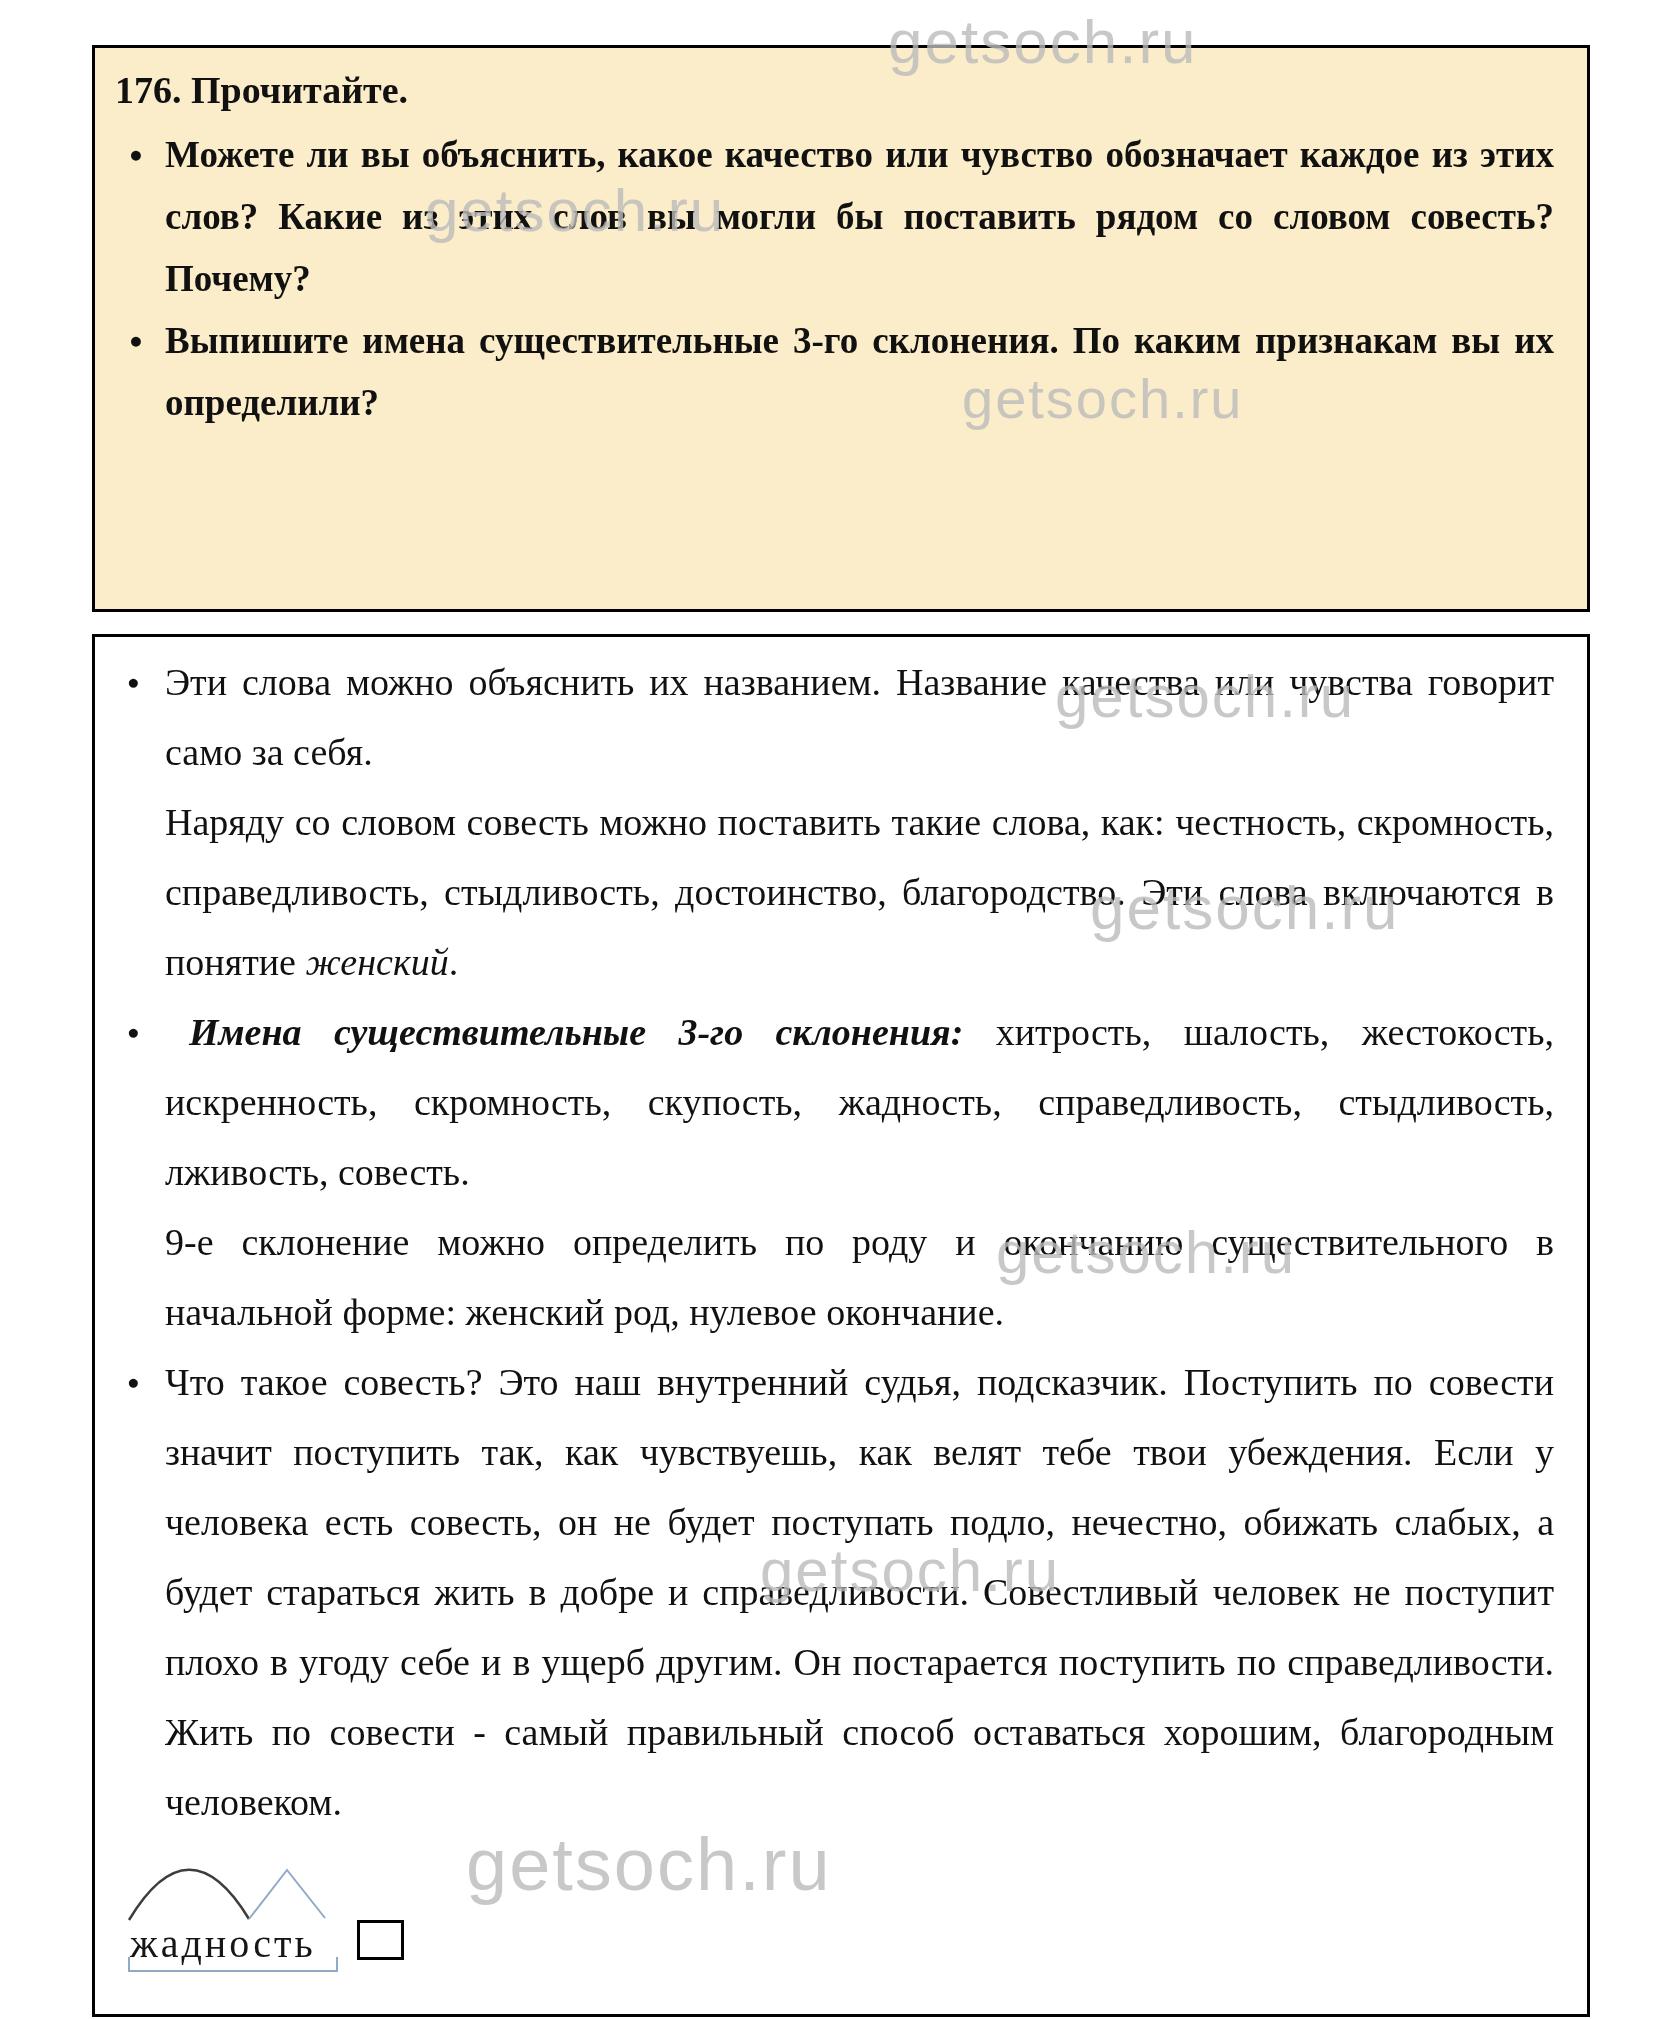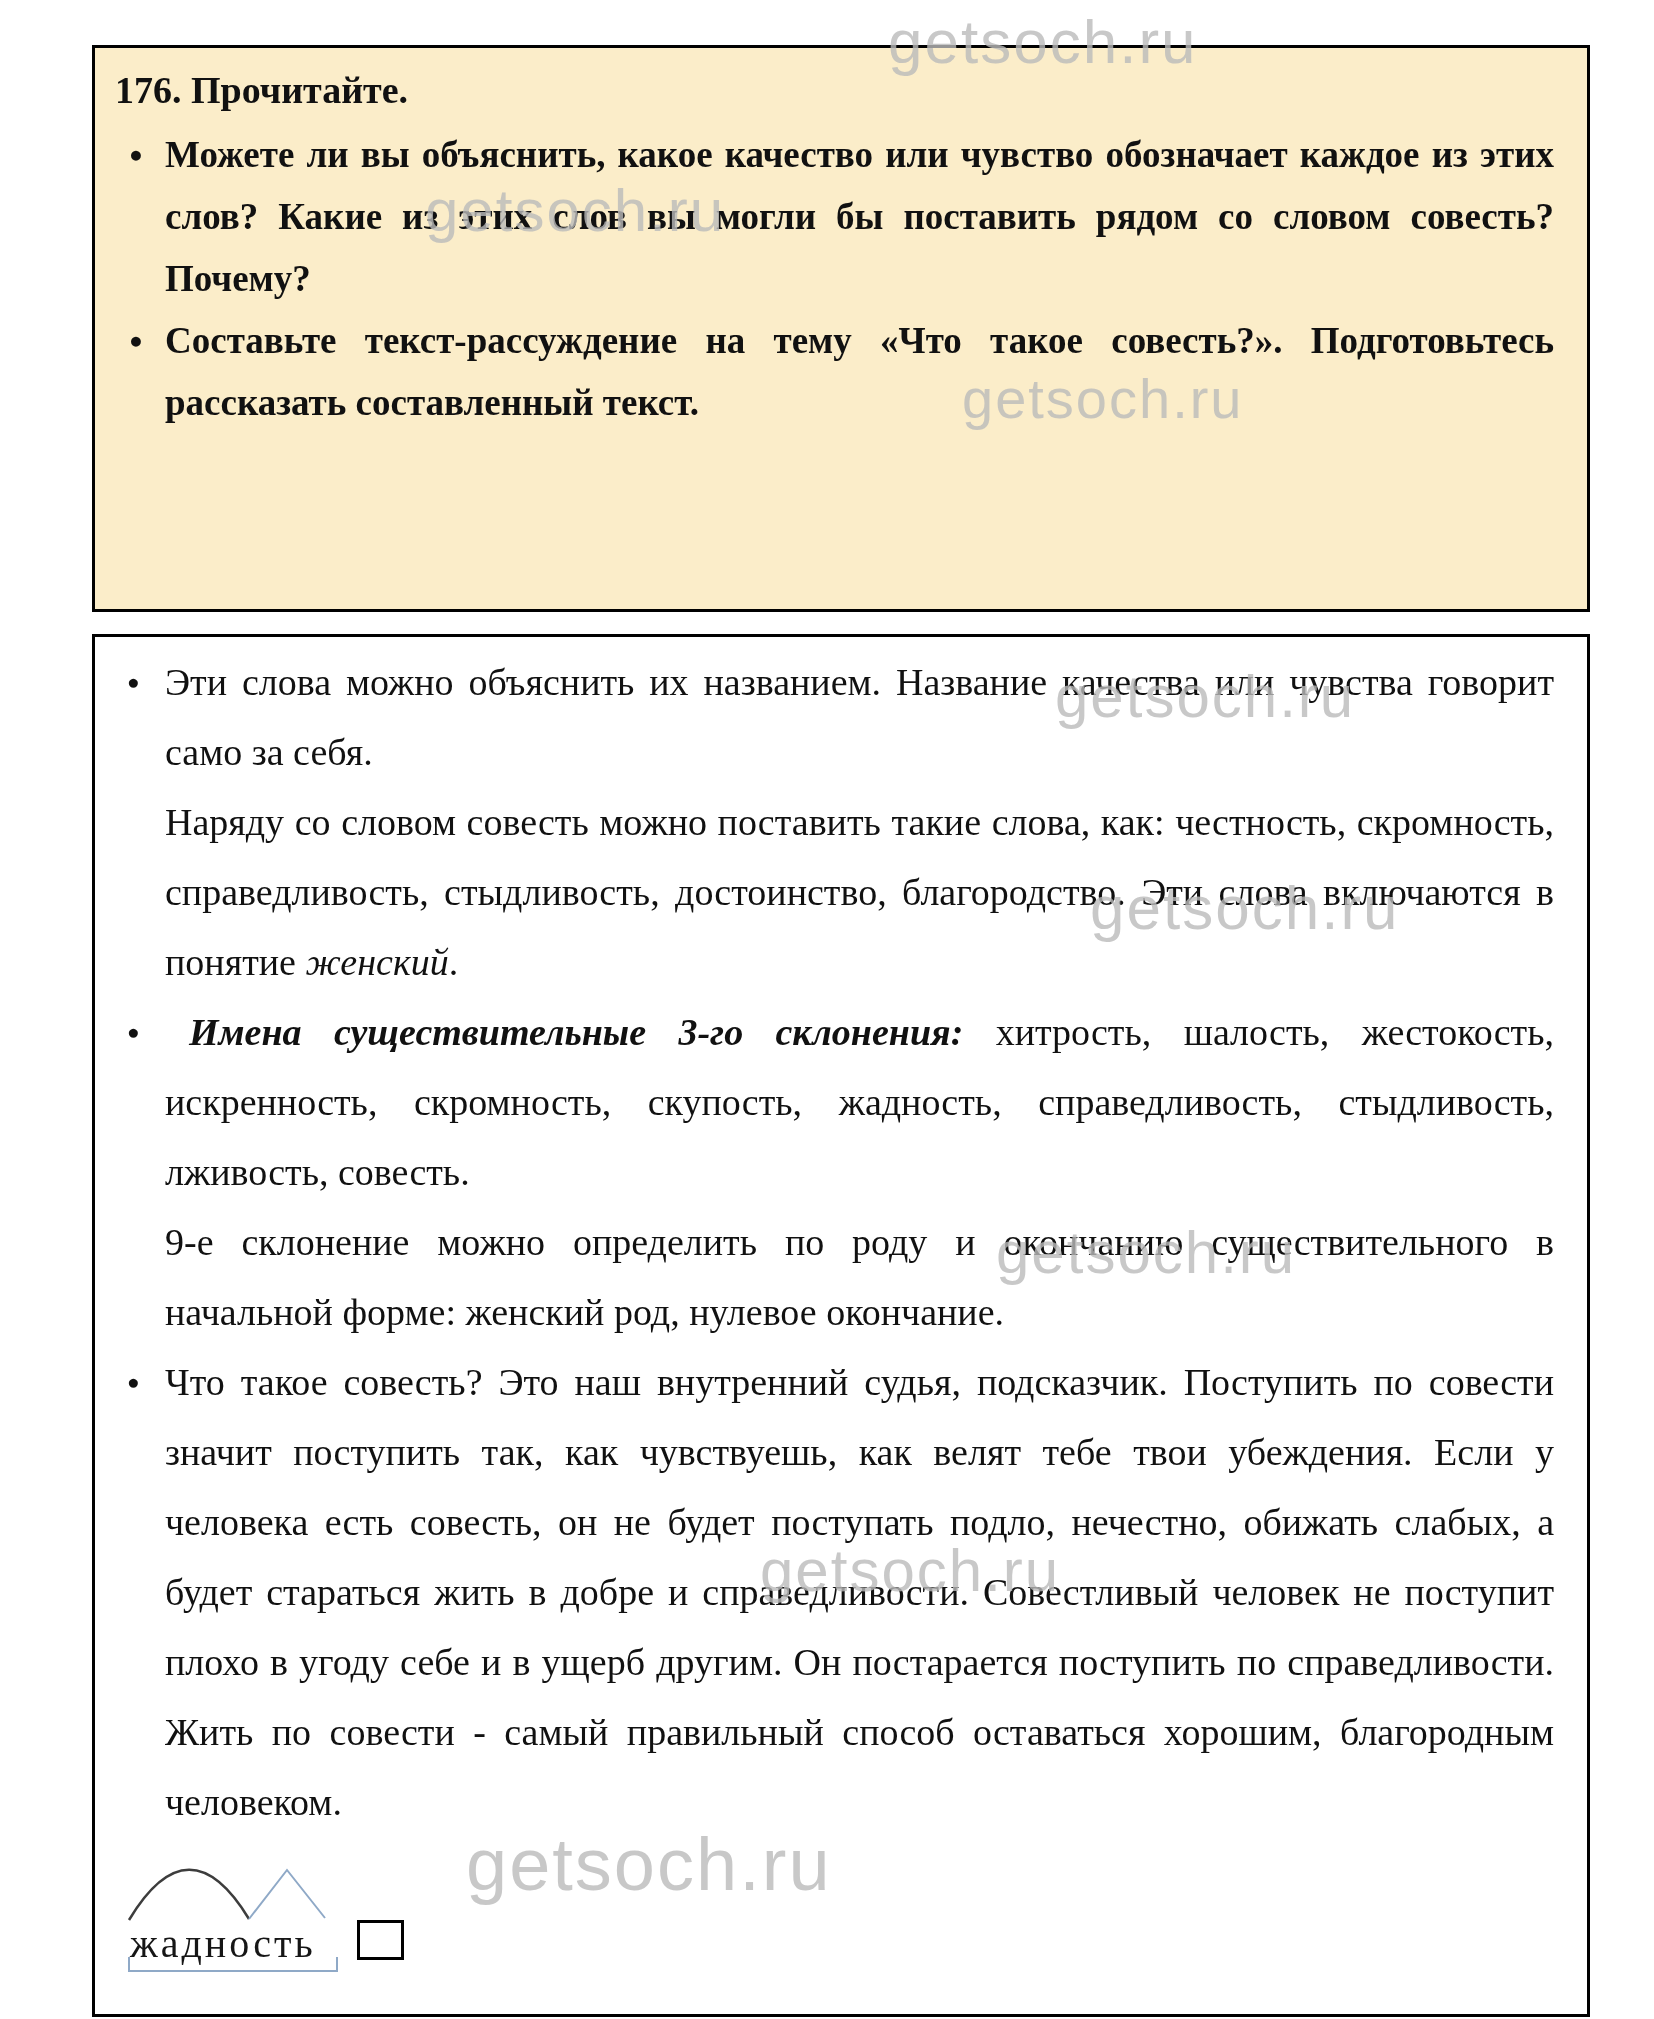--- a/index.html
+++ b/index.html
@@ -99,21 +99,21 @@
 </style>
 </head>
 <body>
 
 <div class="page">
 
   <section class="task-box">
     <h1 class="task-title">176. Прочитайте.</h1>
     <ul class="task-list">
       <li><span>Можете ли вы объяснить, какое качество или чувство обозначает каждое из этих слов? Какие из этих слов вы могли бы поставить рядом со словом совесть? Почему?</span></li>
-      <li><span>Составьте текст-рассуждение на тему «Что такое совесть?». Подготовьтесь рассказать составленный текст.</span></li>
+      <li><span>Выпишите имена существительные 3-го склонения. По каким признакам вы их определили?</span></li>
     </ul>
   </section>
 
   <section class="answer-box">
     <div class="ans-item bulleted">
       <span>Эти слова можно объяснить их названием. Название качества или чувства говорит само за себя.</span>
     </div>
     <div class="ans-item">
       <span>Наряду со словом совесть можно поставить такие слова, как: честность, скромность, справедливость, стыдливость, достоинство, благородство. Эти слова включаются в понятие </span><span class="it">женский</span><span>.</span>
     </div>

